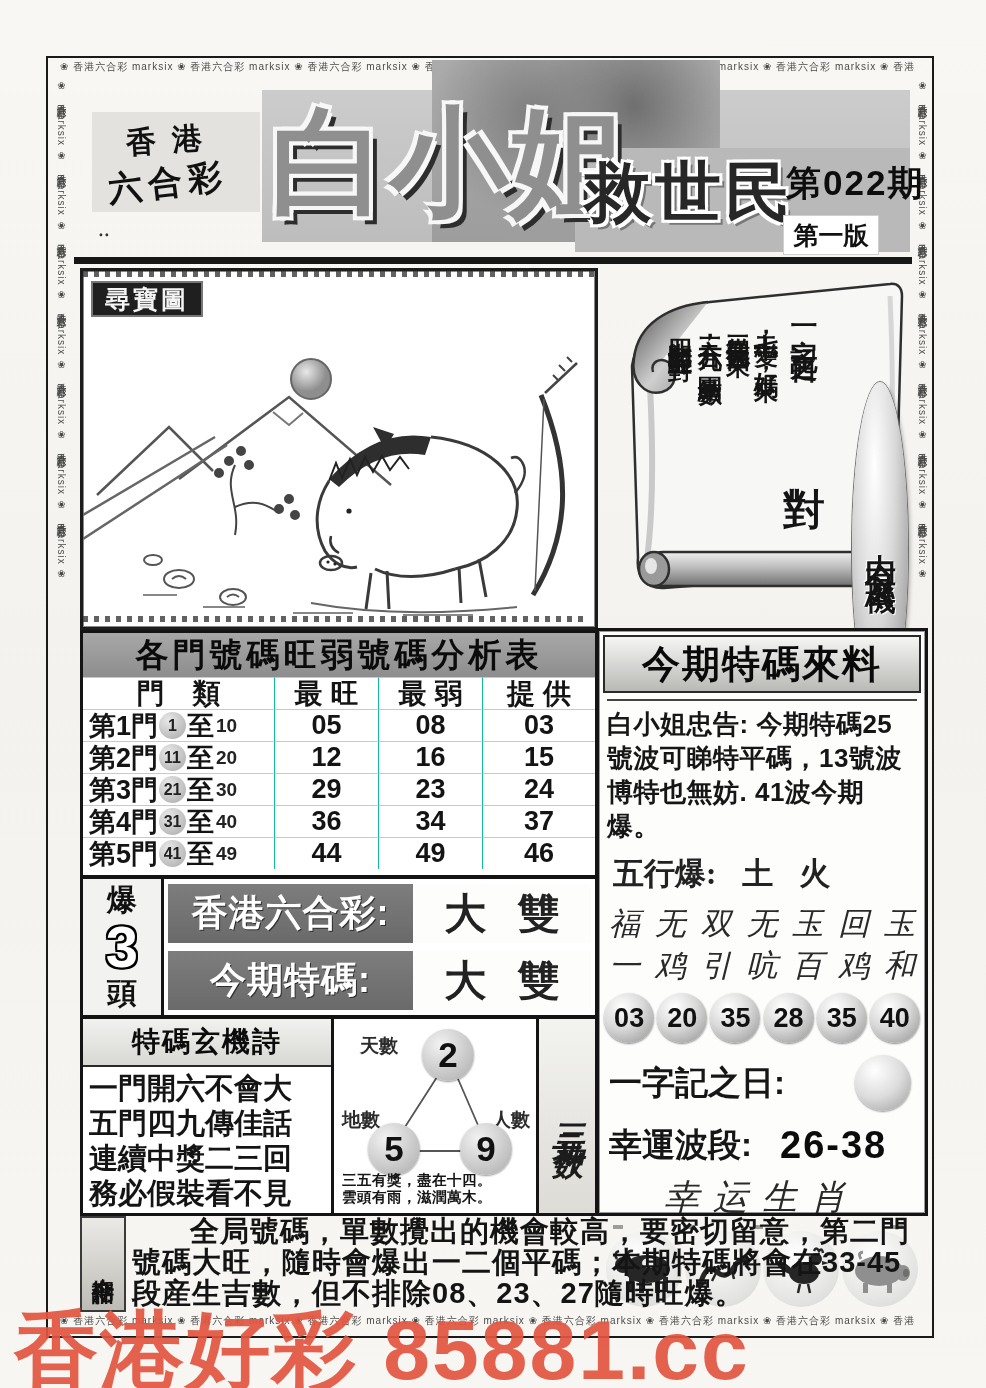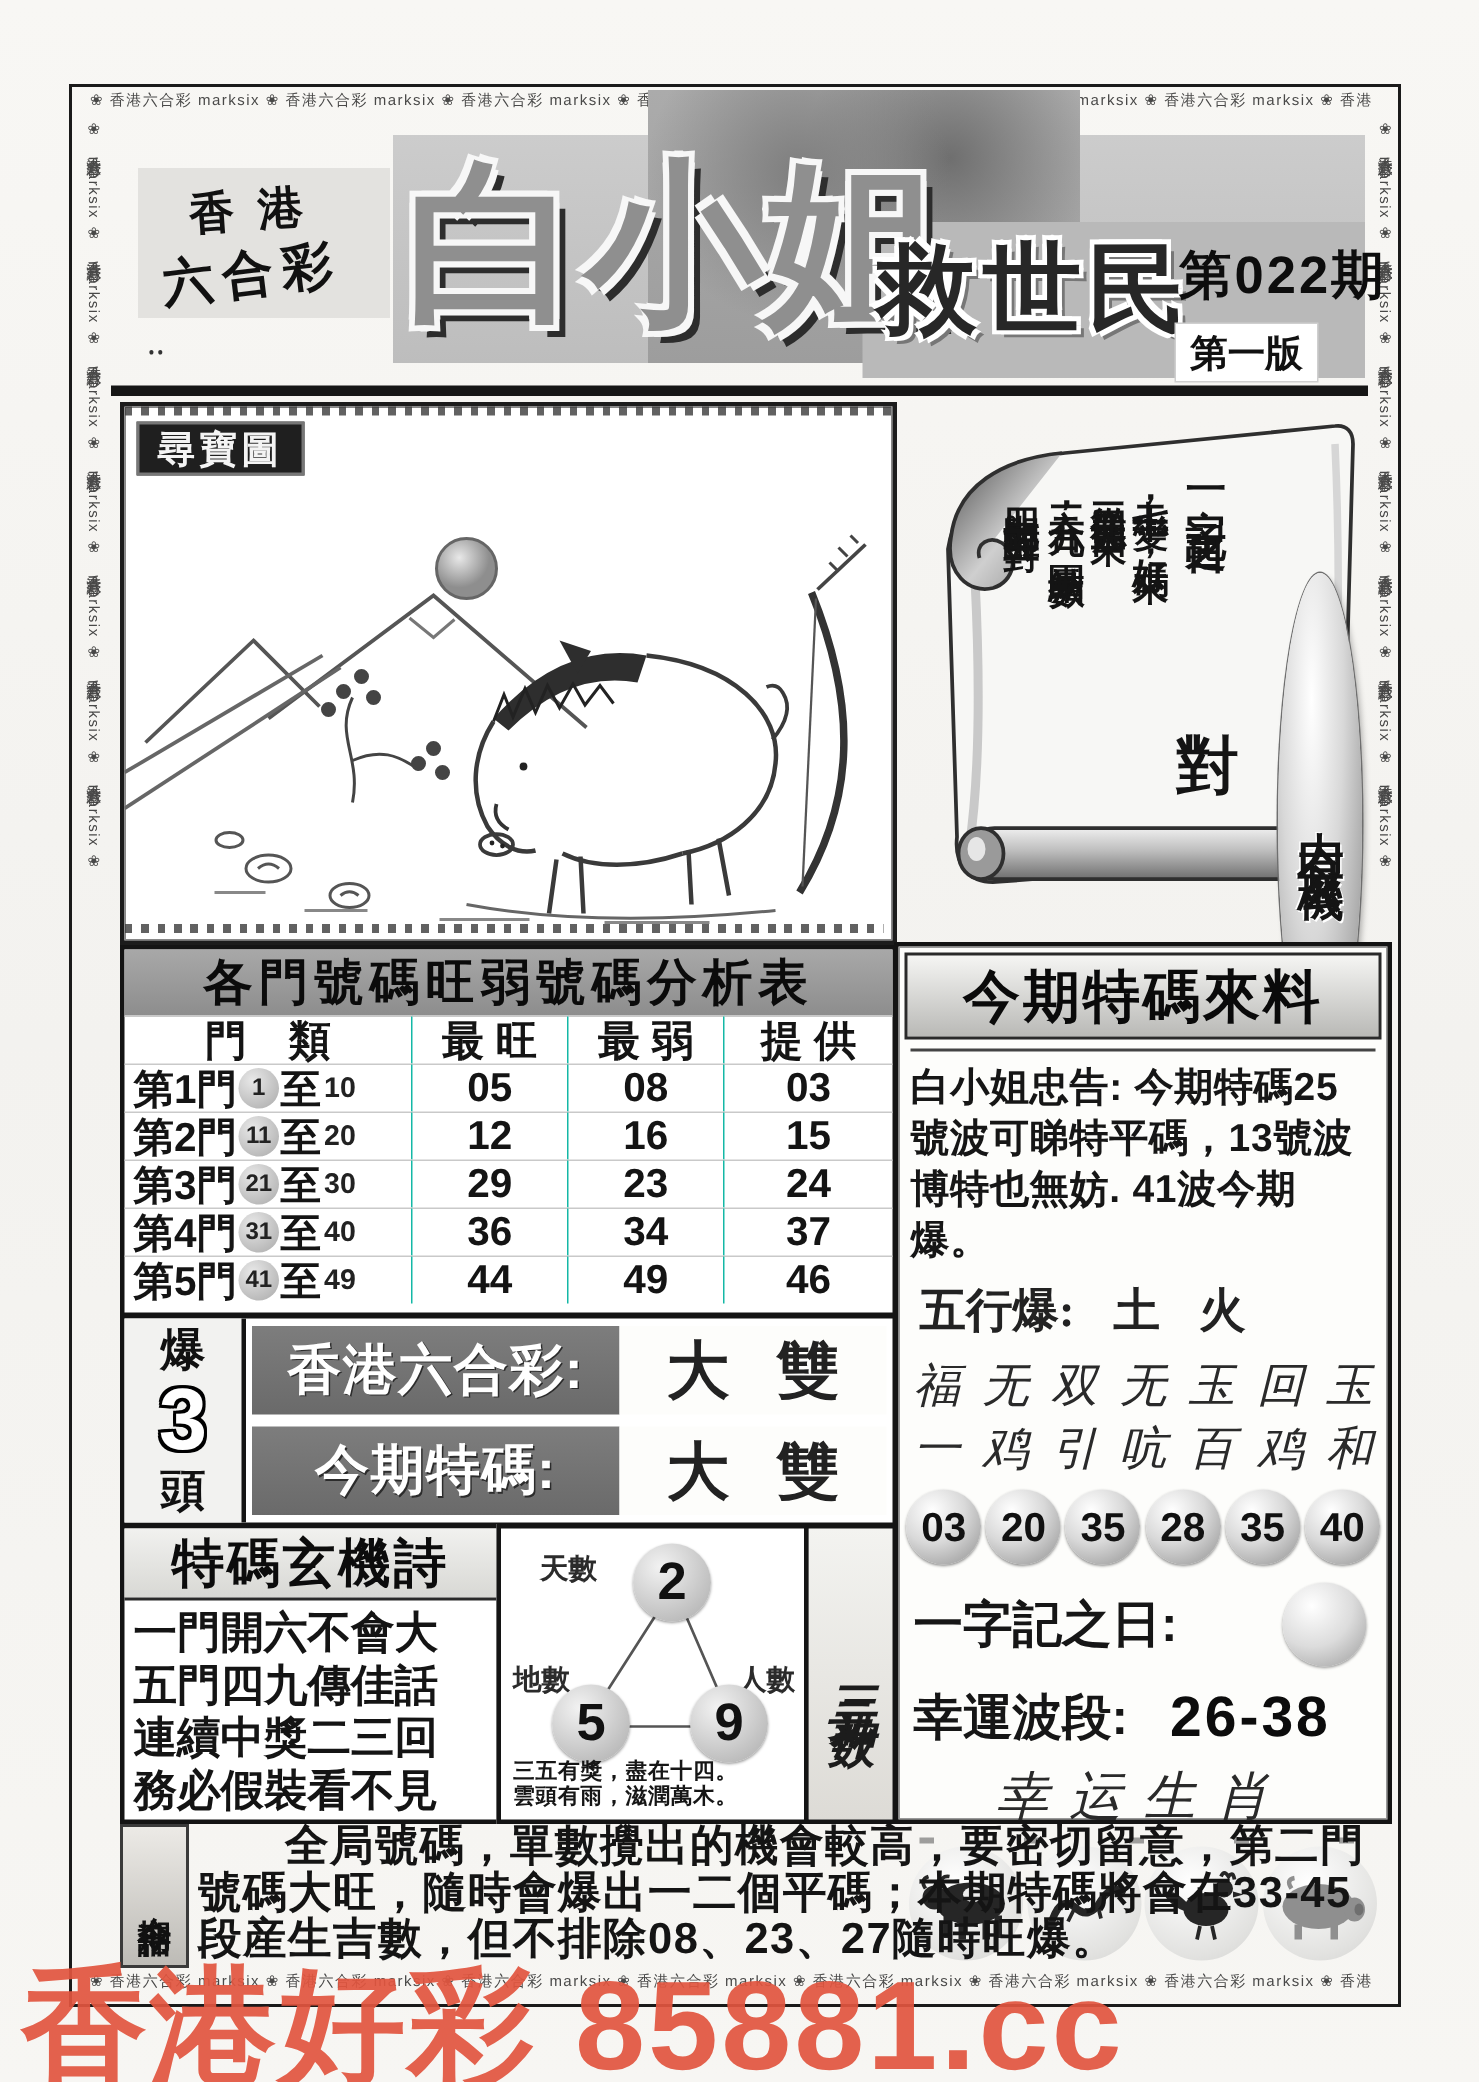--- a/index.html
+++ b/index.html
@@ -63,21 +63,21 @@
   .blast-side .w3{font-size:30px;font-weight:900;color:#111;}
   .blast-rows{flex:1;display:flex;flex-direction:column;justify-content:space-between;padding:5px 4px;}
   .blast-row{height:59px;display:flex;}
   .blast-label{width:245px;background:linear-gradient(180deg,#7d7d7d,#6a6a6a);color:#fff;display:flex;align-items:center;justify-content:center;
      font-size:36px;font-weight:900;letter-spacing:1px;text-shadow:1px 1px 0 #2c2c2c;}
   .blast-val{flex:1;display:flex;align-items:center;justify-content:space-evenly;font-size:42px;font-weight:900;color:#222;background:#fdfdfb;}
 
   
   .poem-box{left:80px;top:1016px;width:248px;height:194px;border:3px solid #141414;background:#fff;}
   .poem-title{height:46px;background:linear-gradient(180deg,#f1f1ef,#d8d8d4);border-bottom:2px solid #2a2a2a;
-     display:flex;align-items:center;justify-content:center;font-size:35px;font-weight:900;color:#0c0c0c;letter-spacing:2px;}
+     display:flex;align-items:center;justify-content:center;font-size:28px;font-weight:900;color:#0c0c0c;letter-spacing:2px;}
   .poem-line{display:flex;justify-content:space-between;padding:0 6px;font-size:29px;font-weight:900;color:#141414;height:35px;align-items:center;}
 
   
   .tri-box{left:331px;top:1016px;width:202px;height:194px;border:3px solid #141414;background:#fff;}
   .tri-label{position:absolute;font-size:19px;font-weight:900;color:#2b2b2b;}
   .tri-circle{position:absolute;width:52px;height:52px;border-radius:50%;background:radial-gradient(circle at 35% 30%,#f2f2f2,#ababab);
      display:flex;align-items:center;justify-content:center;font-size:35px;font-weight:900;color:#111;box-shadow:0 1px 2px rgba(0,0,0,.4);}
   .tri-note{position:absolute;font-size:14.5px;font-weight:900;color:#161616;letter-spacing:.5px;white-space:nowrap;}
   .sanyuan-bar{left:536px;top:1016px;width:56px;height:194px;border:3px solid #141414;background:linear-gradient(180deg,#f3f3f0,#dddbd6);
      display:flex;align-items:center;justify-content:center;}

